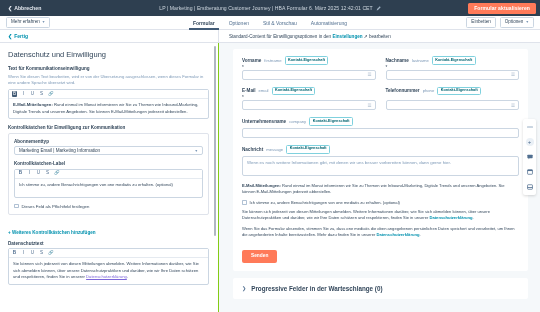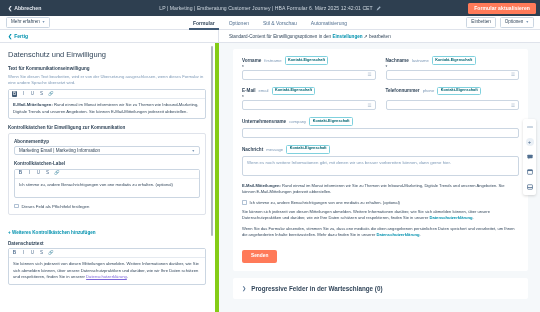--- a/index.html
+++ b/index.html
@@ -62,21 +62,21 @@
     height: 13px; border-right: 1px solid #dfe3eb;
   }
   .std-note { font-size: 4.6px; color: #33475b; padding-left: 10px; }
   .std-note a { color: #0091ae; font-weight: 700; text-decoration: none; }
 
   
   .body { flex: 1; display: flex; min-height: 0; position: relative; background: #f5f8fa; }
 
   
   .leftpanel {
-    width: 219px; background: #fff; border-right: 4px solid #84cc16;
+    width: 219px; background: #fff; border-right: 1px solid #84cc16;
     padding: 7px 9px 0 8px; overflow: hidden; position: relative;
   }
   .panel-title { font-size: 7.5px; color: #33475b; font-weight: 400; margin-bottom: 7px; }
   .field-label { font-size: 4.6px; font-weight: 700; color: #33475b; margin-bottom: 2.5px; }
   .helper { font-size: 4.2px; color: #7c98b6; line-height: 1.5; margin-bottom: 3px; }
 
   .rte { border: 1px solid #cbd6e2; border-radius: 2px; background: #fff; margin-bottom: 6px; }
   .rte-toolbar {
     display: flex; align-items: center; gap: 4px; height: 9px;
     border-bottom: 1px solid #e5eaf0; padding: 0 3px; background: #fff;

